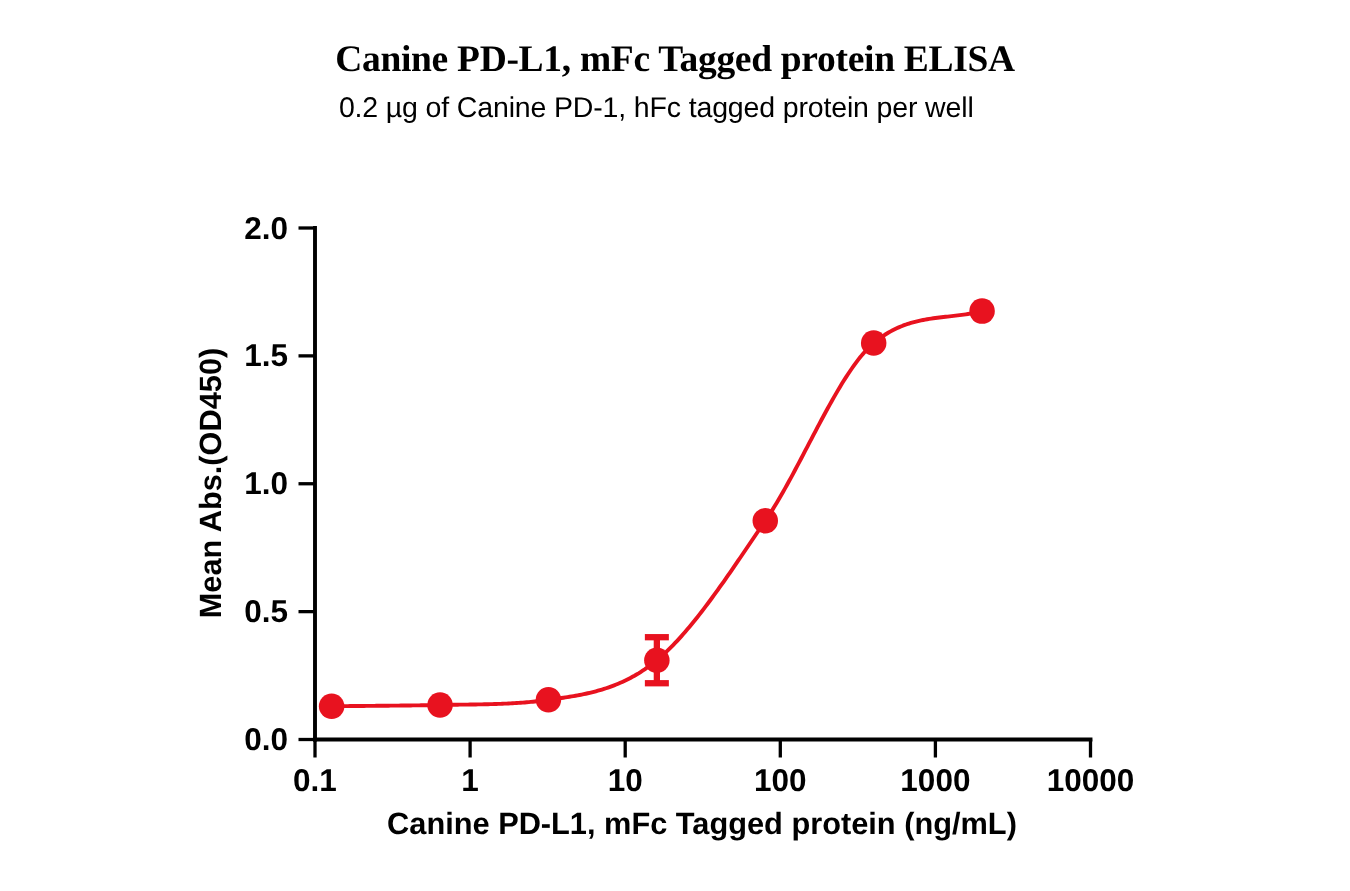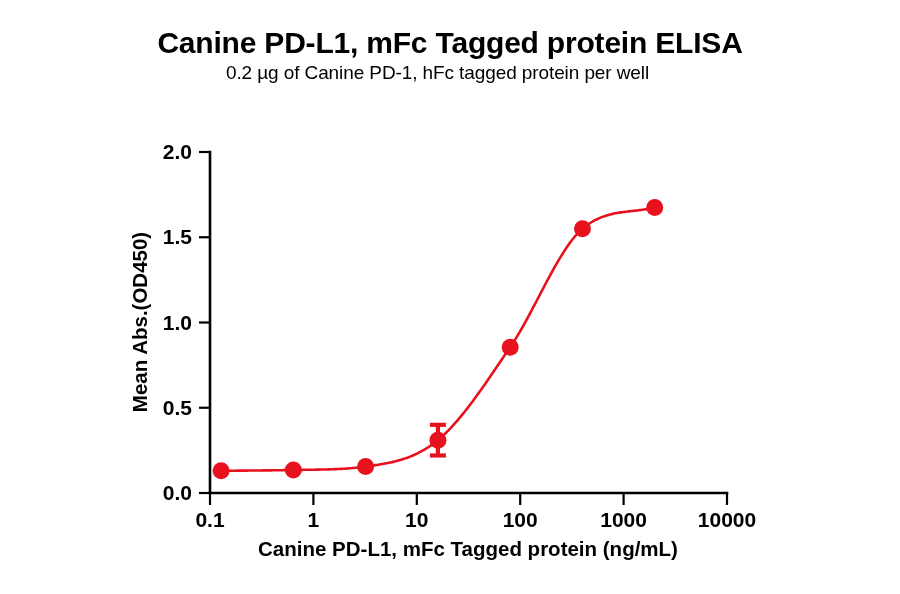--- a/index.html
+++ b/index.html
@@ -14,24 +14,25 @@
     background: #ffffff;
     font-family: "Liberation Sans", sans-serif;
     overflow: hidden;
   }
   #chart-title {
     position: absolute;
     left: 0;
     top: 26px;
     width: 900px;
     text-align: center;
-    font-size: 30px;
+    font-size: 25px;
     font-weight: bold;
     color: #000000;
     letter-spacing: -0.2px;
+    font-family: Liberation Serif, serif;
   }
   #chart-subtitle {
     position: absolute;
     left: 0;
     top: 62px;
     width: 875px;
     text-align: center;
     font-size: 19px;
     font-weight: normal;
     color: #000000;

